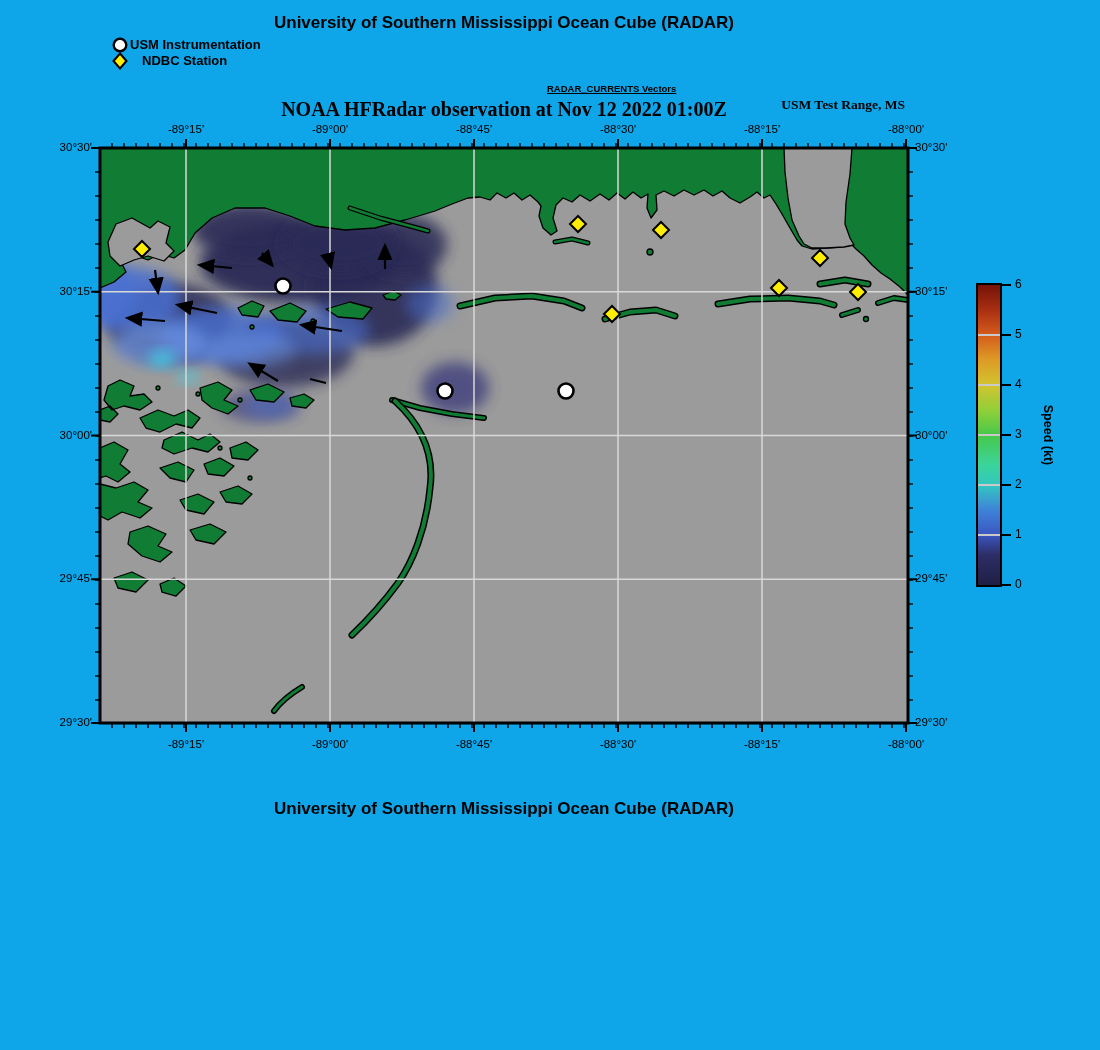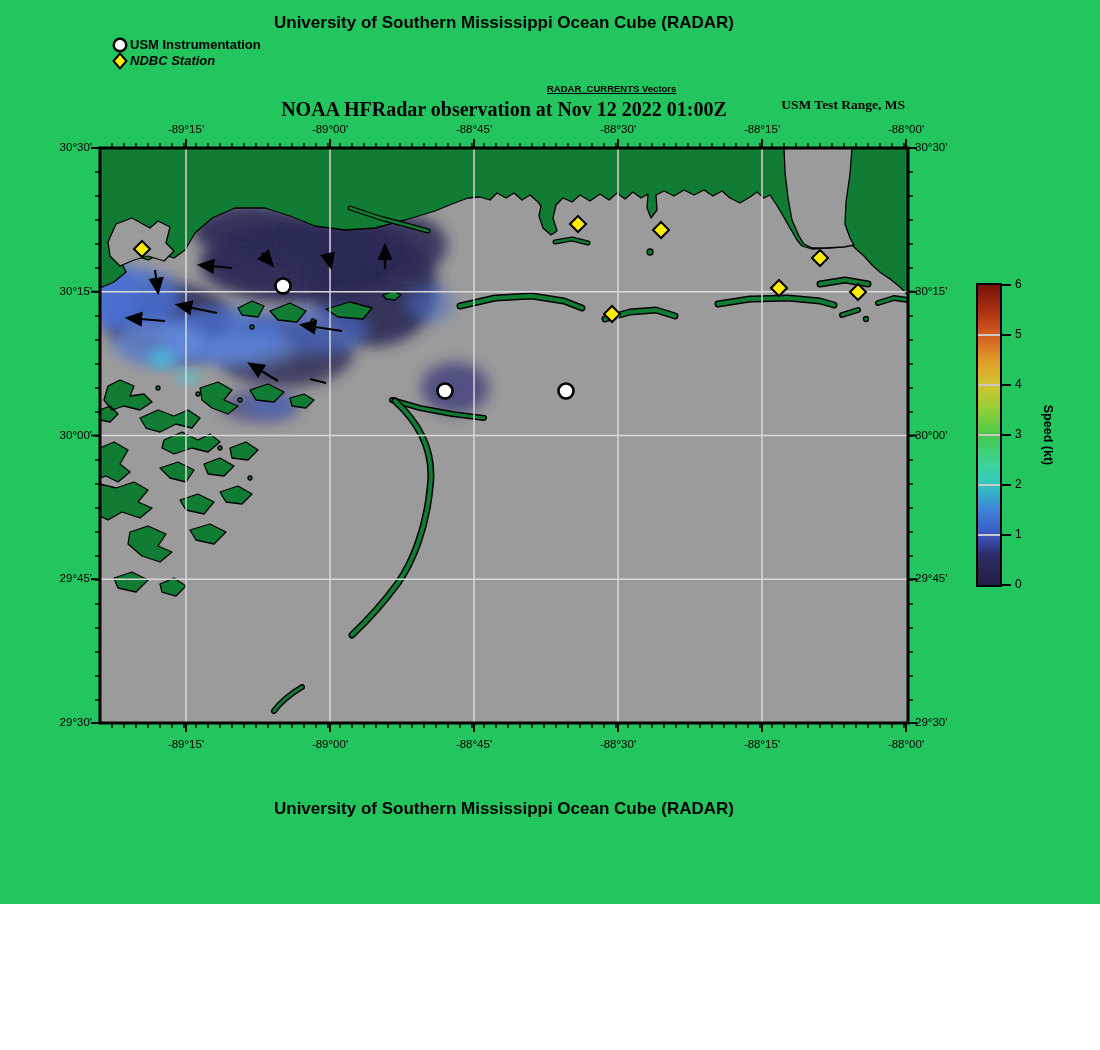--- a/index.html
+++ b/index.html
@@ -1,16 +1,16 @@
 <!DOCTYPE html>
 <html><head>
 <meta charset="utf-8">
 <style>
   html,body{margin:0;padding:0;background:#ffffff;}
-  #figure{position:relative;width:1100px;height:904px;background:#22c55e;overflow:hidden;
+  #figure{position:relative;width:1100px;height:1050px;background:#0ea5e9;overflow:hidden;
           font-family:"Liberation Sans","DejaVu Sans",sans-serif;color:#000;}
   .abs{position:absolute;}
   .title{font-weight:bold;font-size:17px;text-align:center;letter-spacing:0px;}
   .legend-label{font-weight:bold;font-size:13px;white-space:nowrap;}
   .serif{font-family:"Liberation Serif","DejaVu Serif",serif;font-weight:bold;}
   .subtitle{font-size:20px;text-align:center;}
   .region{font-size:13.5px;text-align:right;}
   .vec-caption{font-weight:bold;font-size:9.5px;white-space:nowrap;}
   .axis-label{font-size:11.5px;white-space:nowrap;}
   .cb-num{font-size:12px;}
@@ -30,21 +30,21 @@
     <svg width="18" height="18">
         <circle cx="8" cy="9" r="6.3" fill="#ffffff" stroke="#000" stroke-width="2.4"></circle>
       </svg>
   </div>
   <div class="abs legend-label" style="left:130px;top:37px;">USM Instrumentation</div>
   <div class="abs" style="left:112px;top:52px;width:18px;height:18px;">
     <svg width="18" height="18">
         <path d="M8,1.5 L14.5,9 L8,16.5 L1.5,9 Z" fill="#ffee00" stroke="#000" stroke-width="2"></path>
       </svg>
   </div>
-  <div class="abs legend-label" style="left:130px;top:53px;font-style:italic;">NDBC Station</div>
+  <div class="abs legend-label" style="left:142px;top:53px;">NDBC Station</div>
 
   <div class="abs vec-caption" style="left:547px;top:83px;text-decoration:underline;">RADAR_CURRENTS Vectors</div>
 
   <div class="abs serif subtitle" style="left:100px;top:98px;width:808px;">NOAA HFRadar observation at Nov 12 2022 01:00Z</div>
   <div class="abs serif region" style="left:745px;top:97px;width:160px;">USM Test Range, MS</div>
 
   <svg id="map-svg" class="abs" style="left:84px;top:132px;overflow:visible;" width="840" height="607" viewBox="0 0 840 607">
     <defs>
       <clipPath id="mapclip">
           <rect x="0" y="0" width="808" height="575"></rect>

